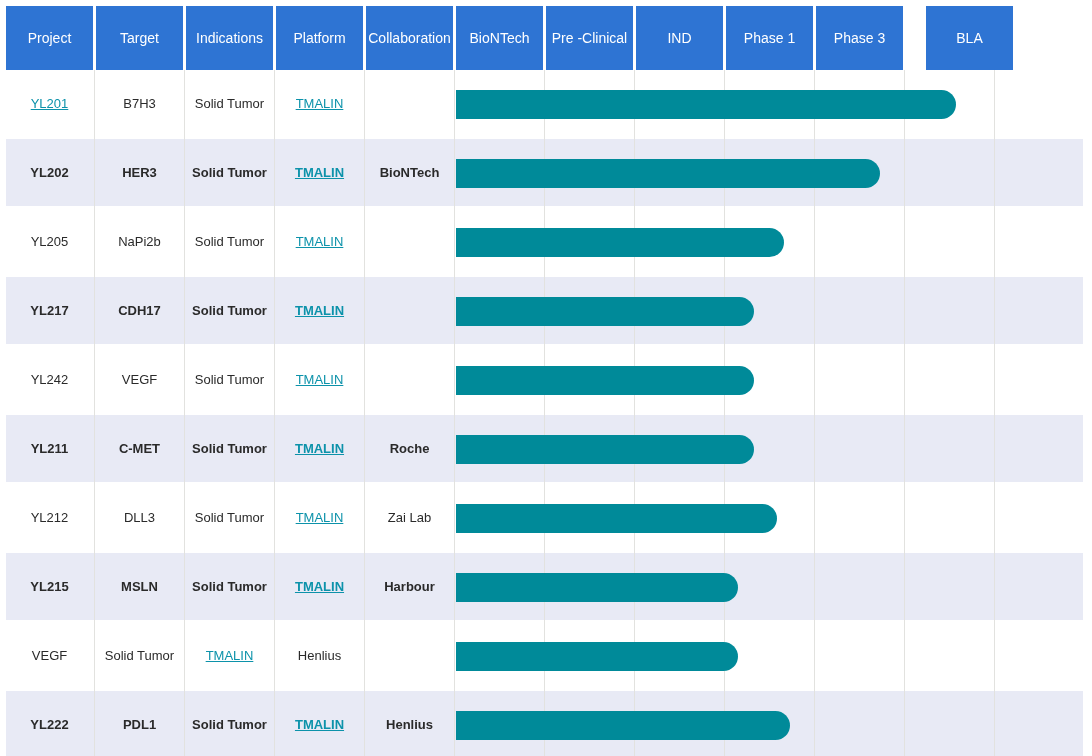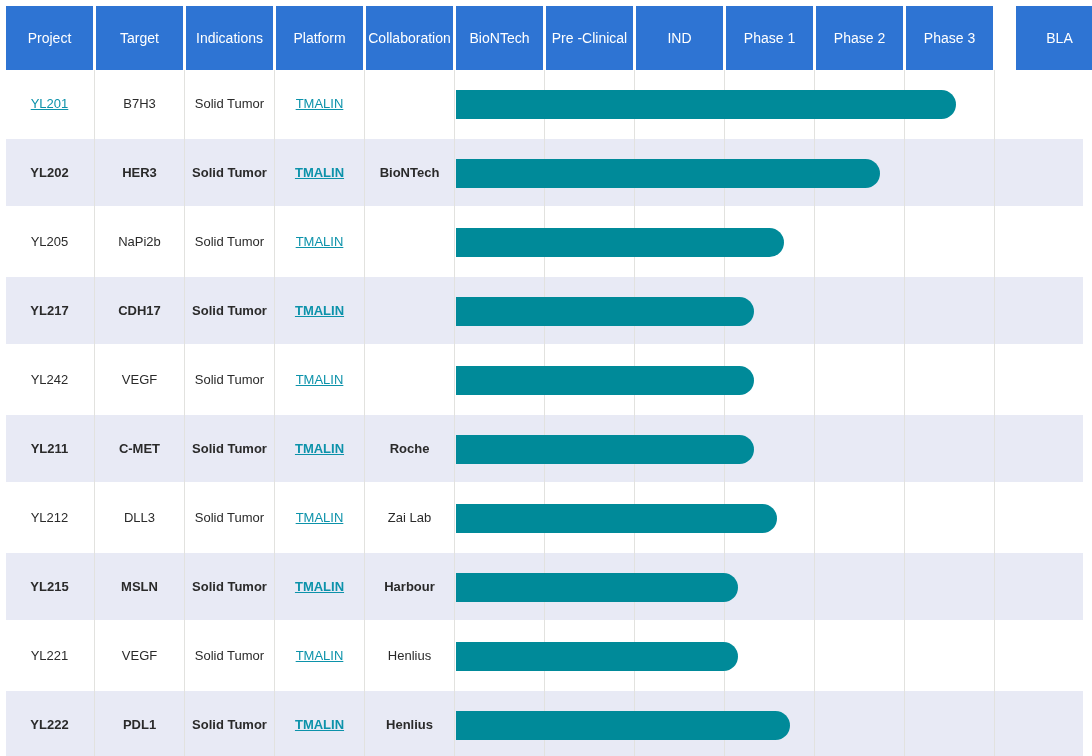--- a/index.html
+++ b/index.html
@@ -47,21 +47,20 @@
     <div class="header-row">
         <div class="header-cell">Project</div>
         <div class="header-cell">Target</div>
         <div class="header-cell">Indications</div>
         <div class="header-cell">Platform</div>
         <div class="header-cell">Collaboration</div>
         <div class="header-cell">BioNTech</div>
         <div class="header-cell">Pre -Clinical</div>
         <div class="header-cell">IND</div>
         <div class="header-cell">Phase 1</div>
-        <div class="header-cell">Phase 2</div>
         <div class="header-cell">Phase 3</div>
         <div class="header-cell">BLA</div>
       </div>
     <div class="body">
         <div class="col-divider" style="left: 88px;"></div>
         <div class="col-divider" style="left: 178px;"></div>
         <div class="col-divider" style="left: 268px;"></div>
         <div class="col-divider" style="left: 358px;"></div>
         <div class="col-divider" style="left: 448px;"></div>
         <div class="col-divider" style="left: 538px;"></div>
@@ -146,21 +145,20 @@
           <div class="cell">YL215</div>
           <div class="cell">MSLN</div>
           <div class="cell">Solid Tumor</div>
           <div class="cell">
             <a href="#">TMALIN</a>
           </div>
           <div class="cell">Harbour</div>
           <div class="bar" title="Phase 1" style="width: 282px;"></div>
         </div>
         <div class="row odd">
-          <div class="cell">YL221</div>
           <div class="cell">VEGF</div>
           <div class="cell">Solid Tumor</div>
           <div class="cell">
             <a href="#">TMALIN</a>
           </div>
           <div class="cell">Henlius</div>
           <div class="bar" title="Phase 1" style="width: 282px;"></div>
         </div>
         <div class="row even">
           <div class="cell">YL222</div>

